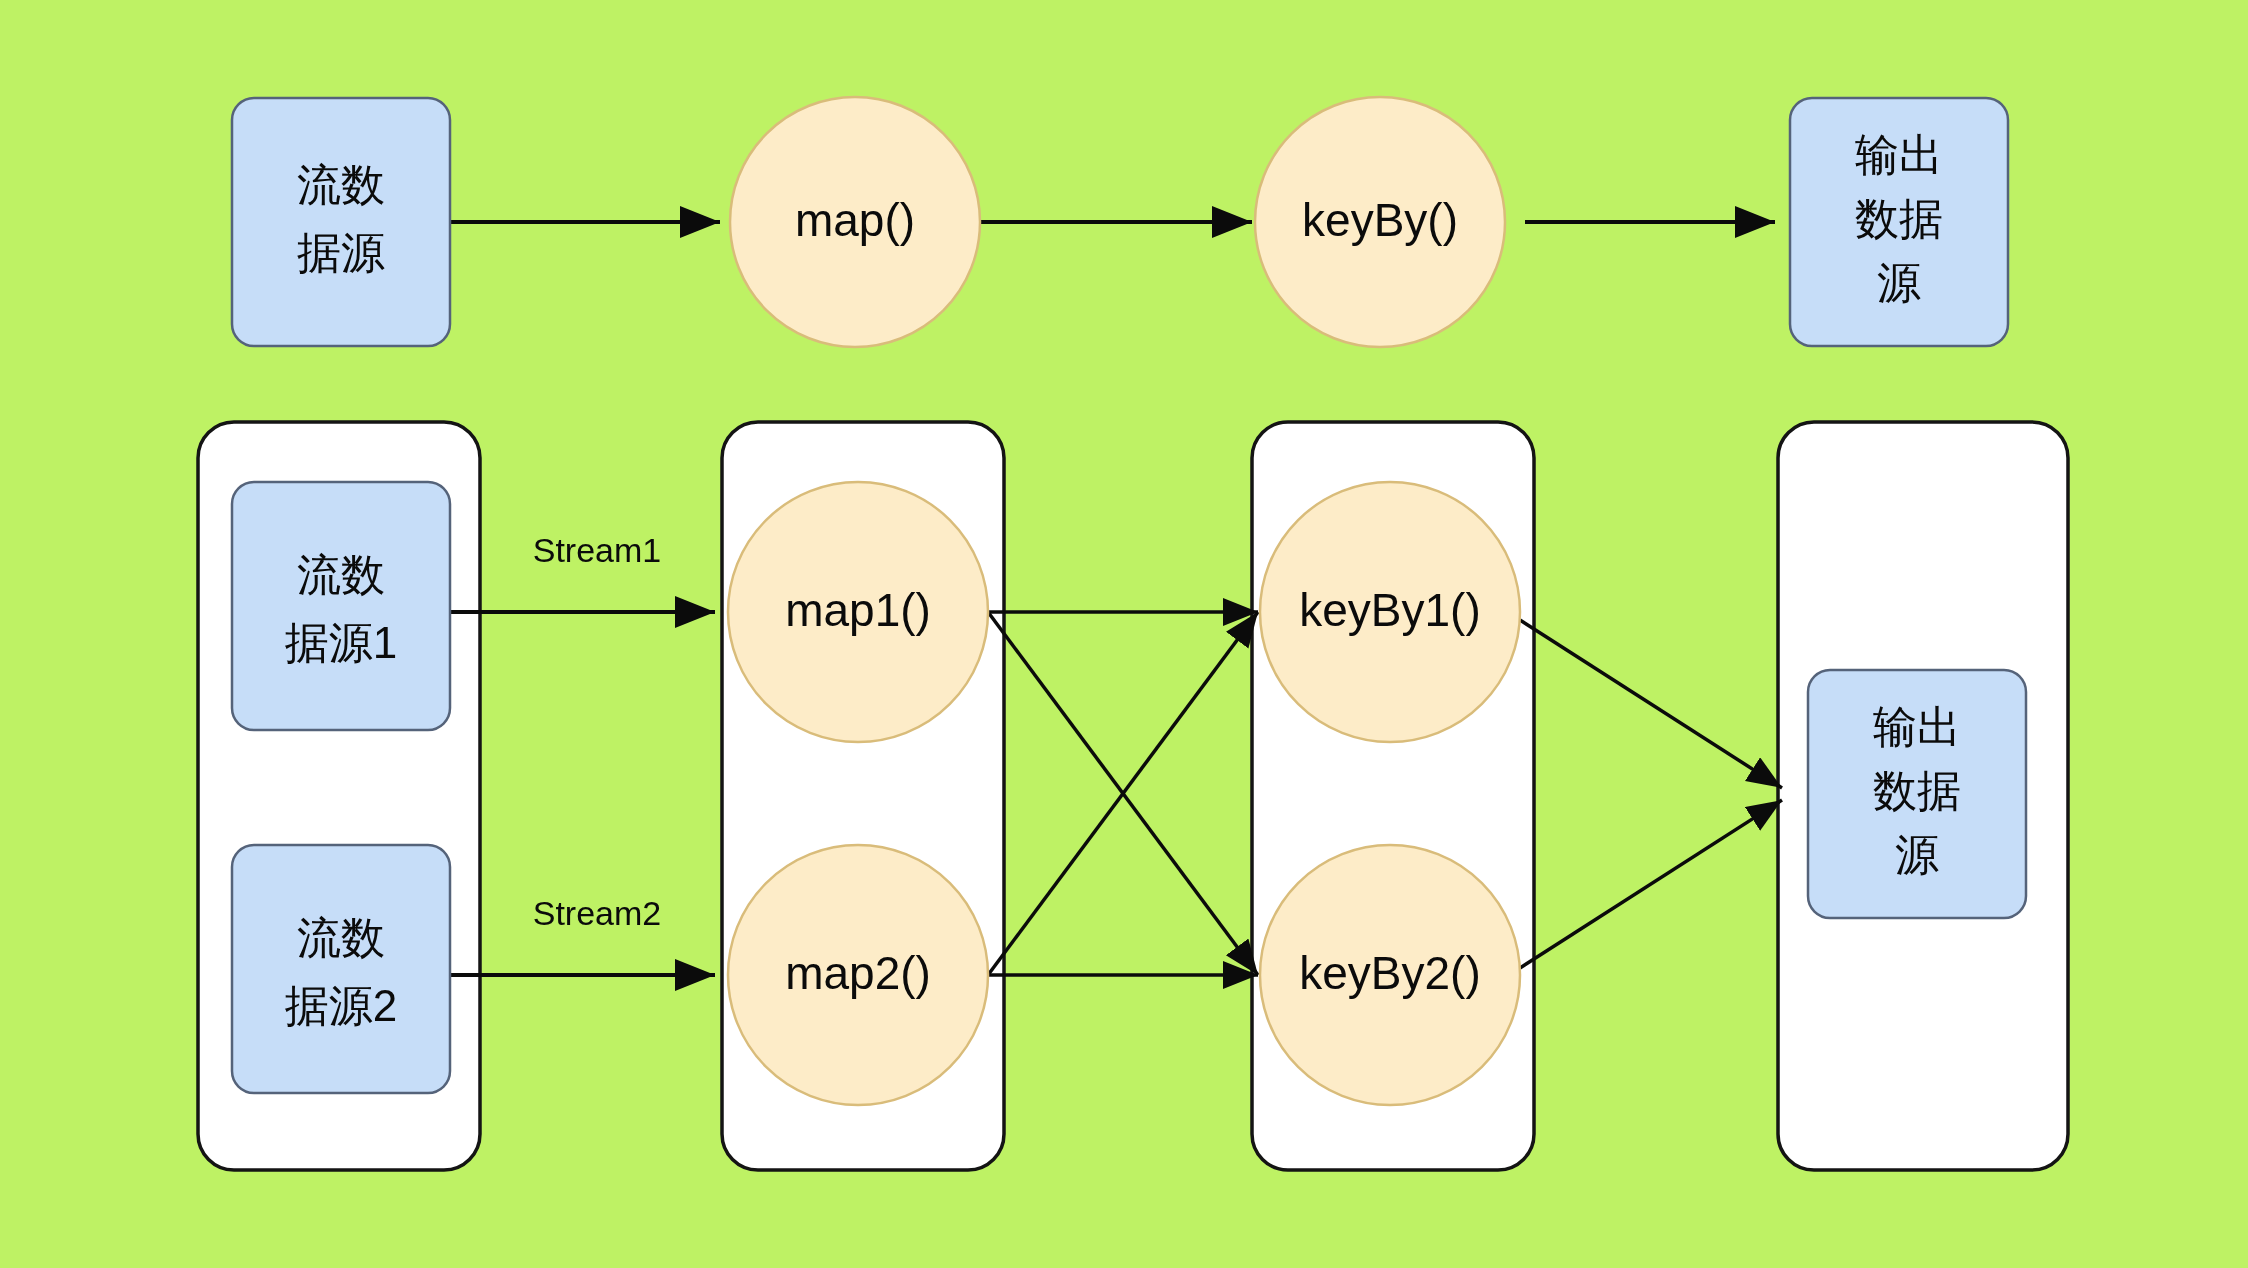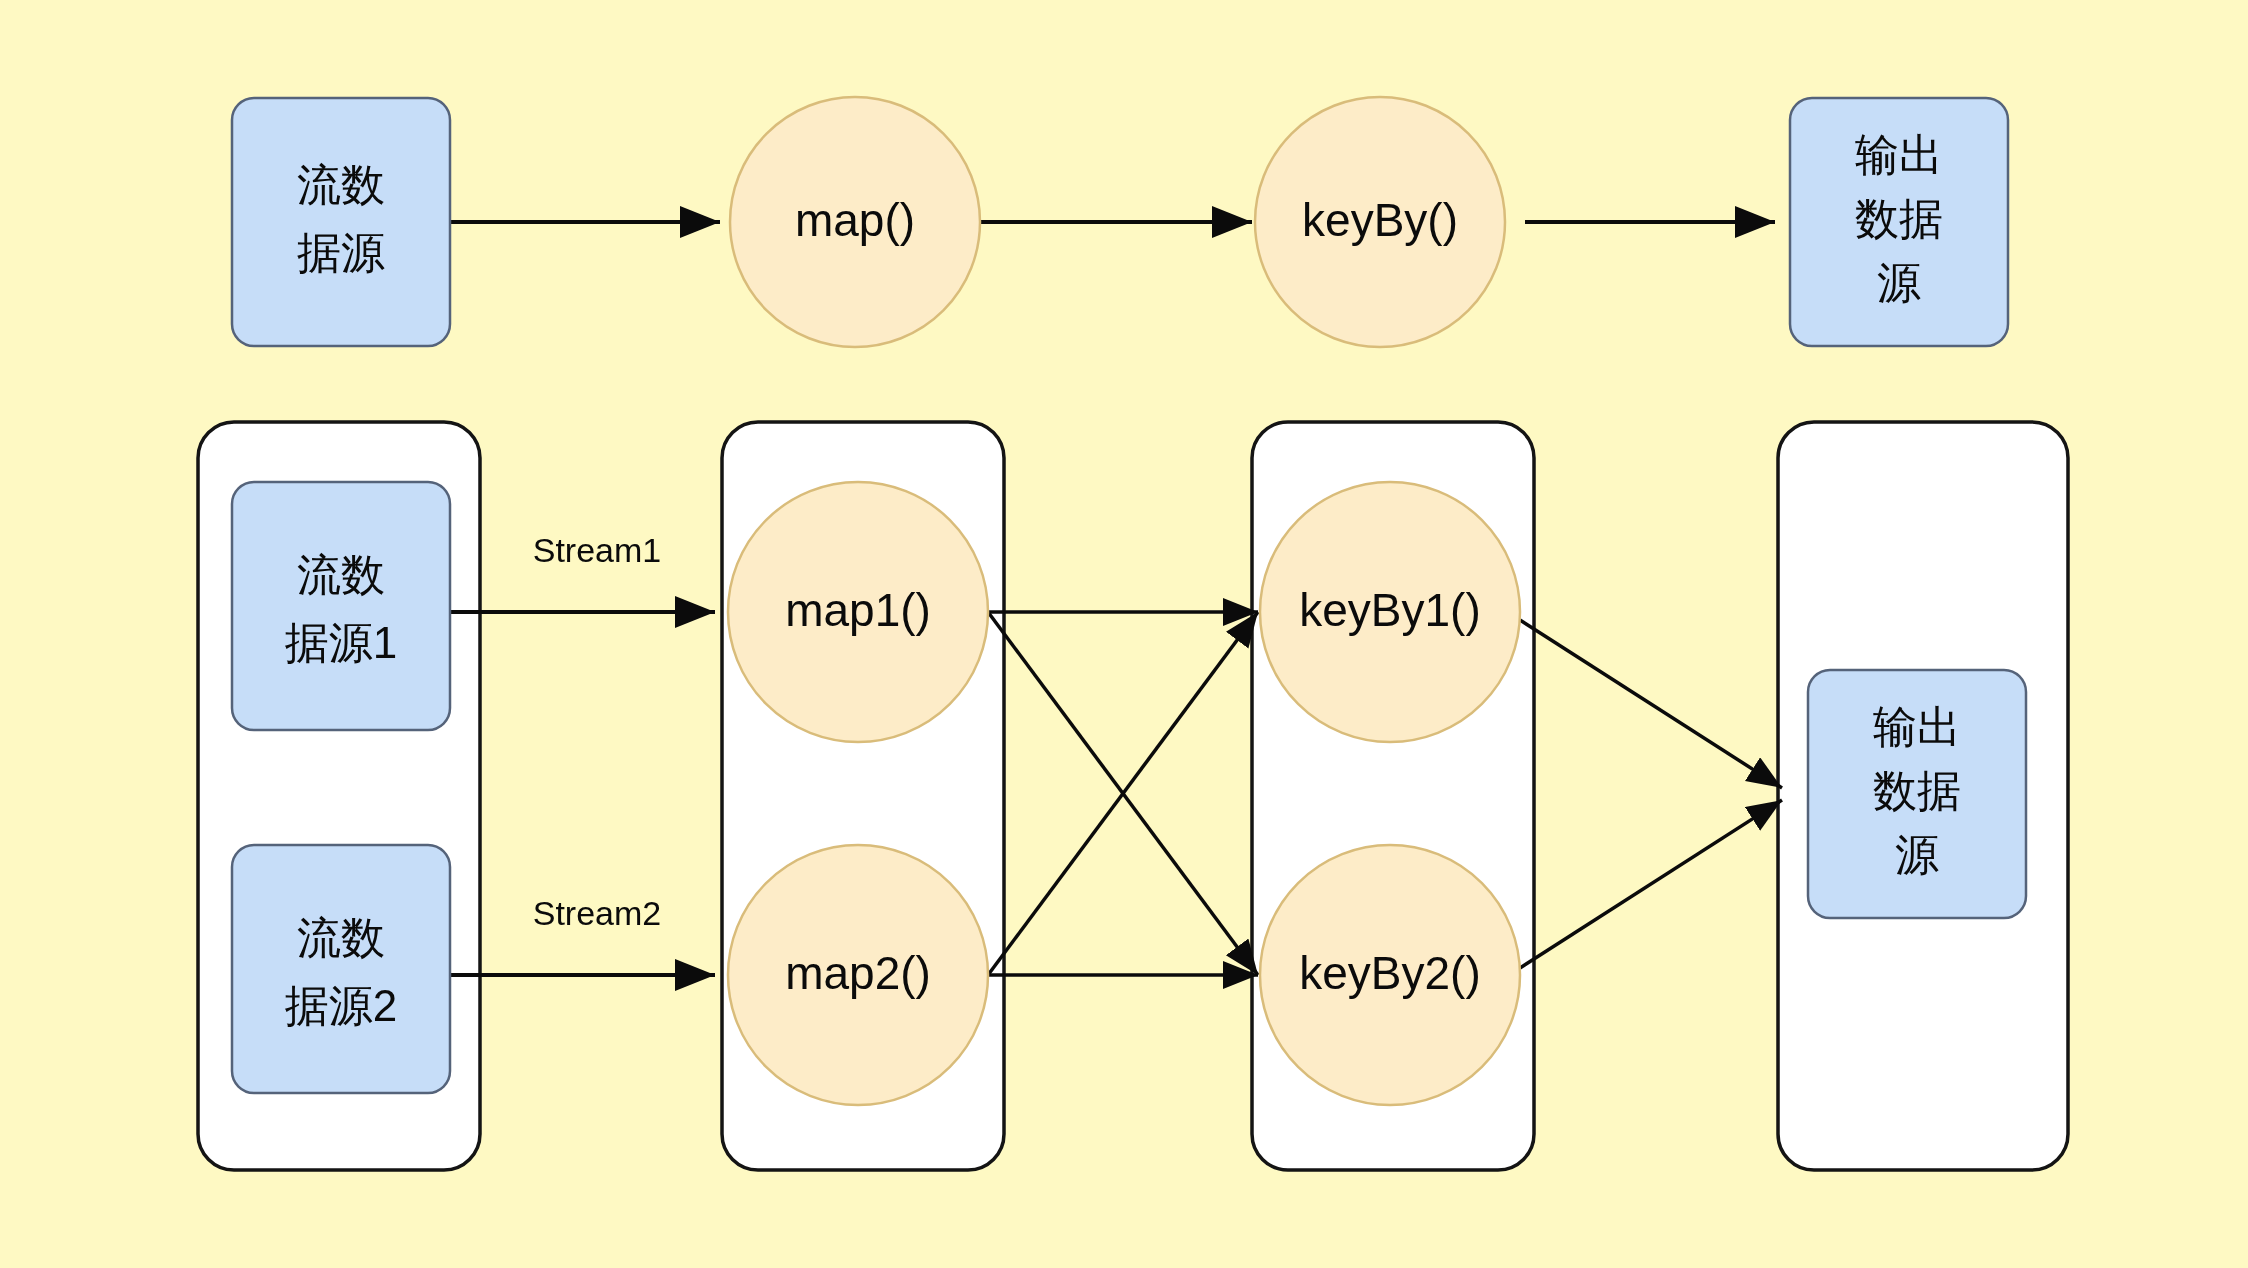--- a/index.html
+++ b/index.html
@@ -10,21 +10,21 @@
   body {
     width: 2248px;
     height: 1268px;
     font-family: "Liberation Sans", sans-serif;
     overflow: hidden;
   }
   #diagram-root {
     position: relative;
     width: 2248px;
     height: 1268px;
-    background: #fef9c3;
+    background: #bef264;
   }
   svg.canvas {
     position: absolute;
     top: 0;
     left: 0;
     width: 2248px;
     height: 1268px;
     display: block;
   }
   .node-label {

